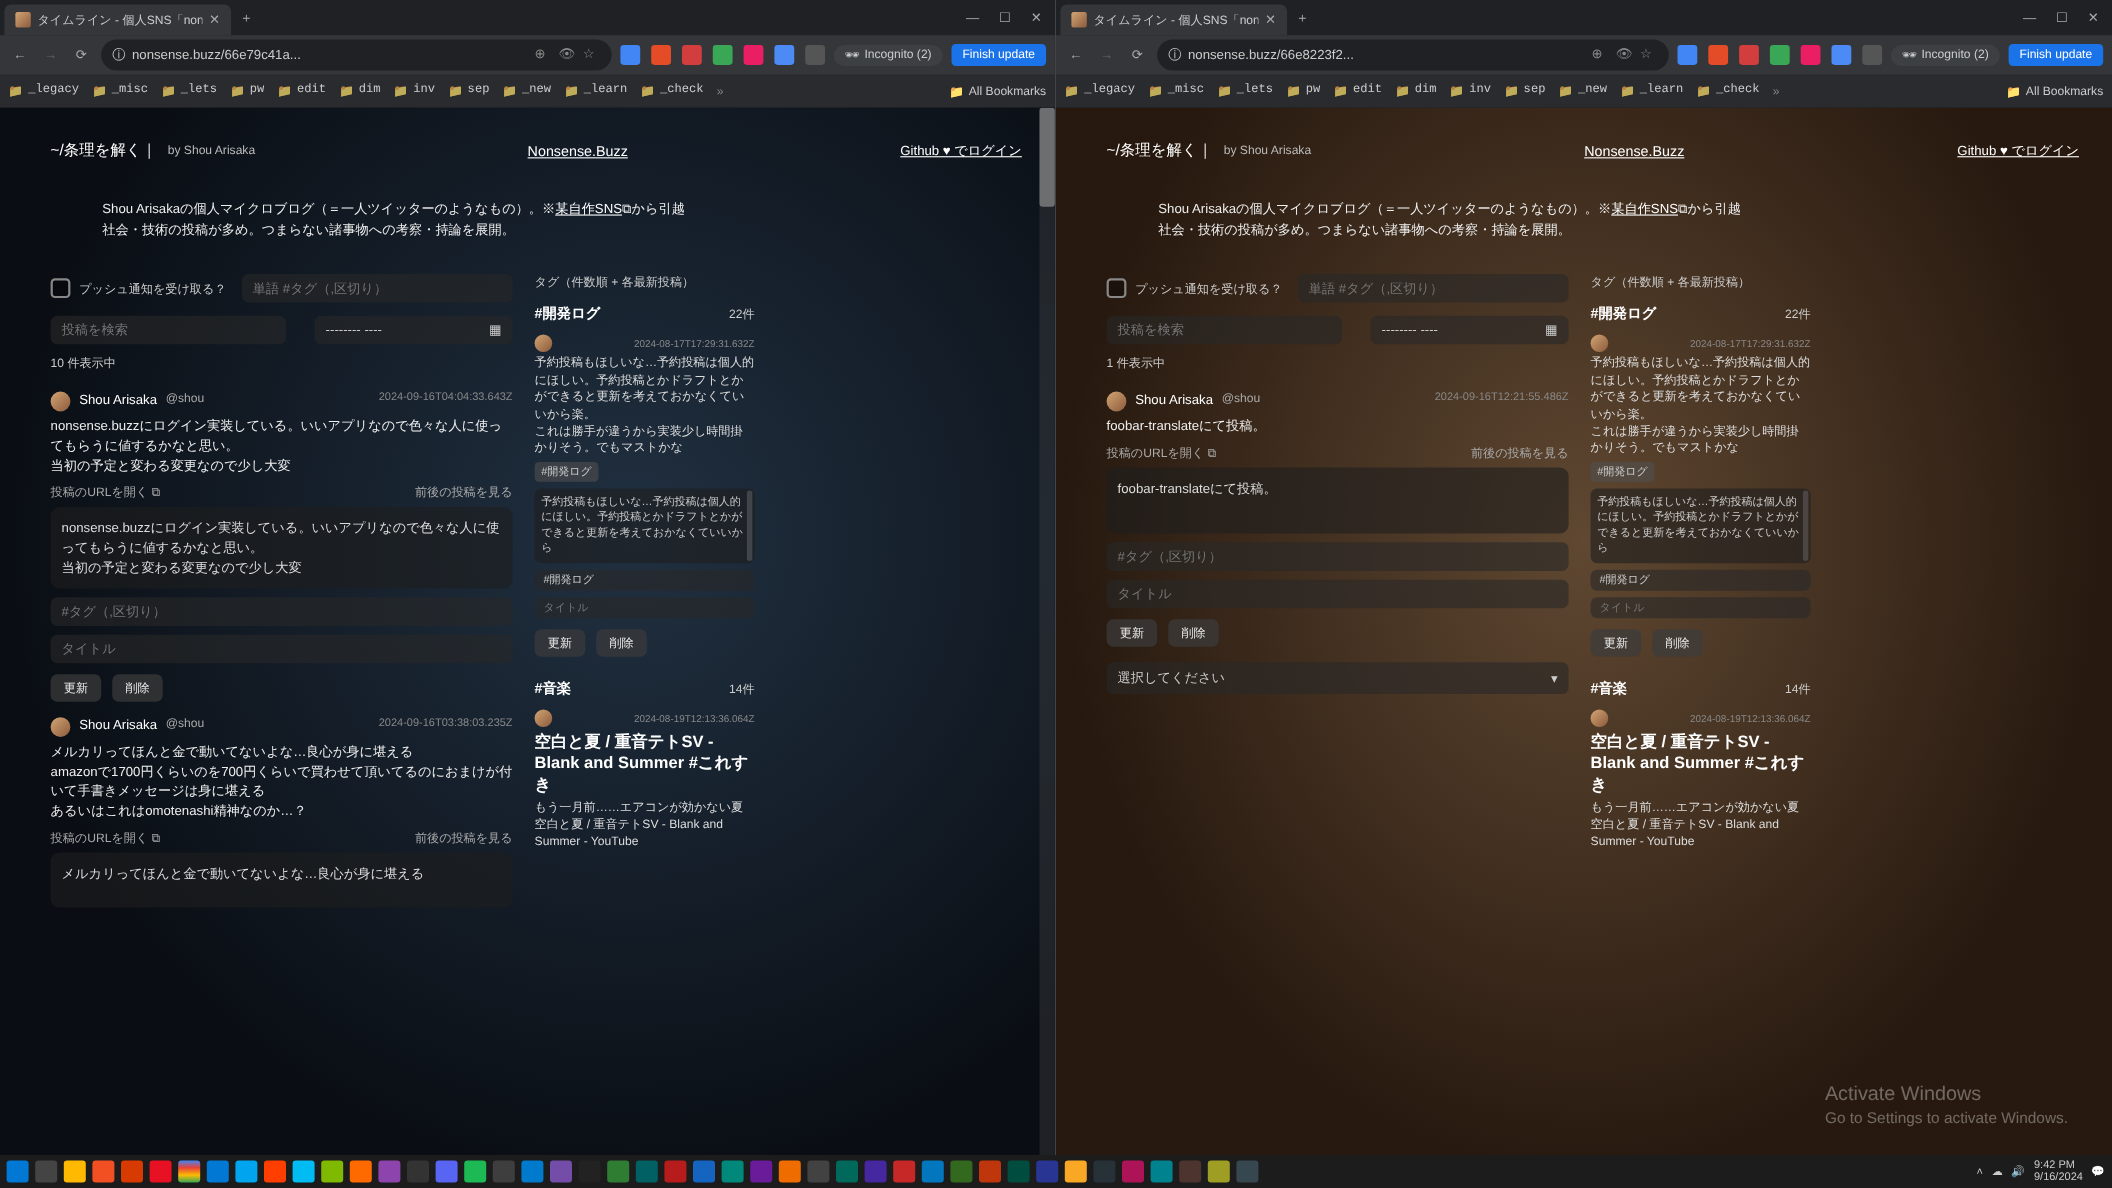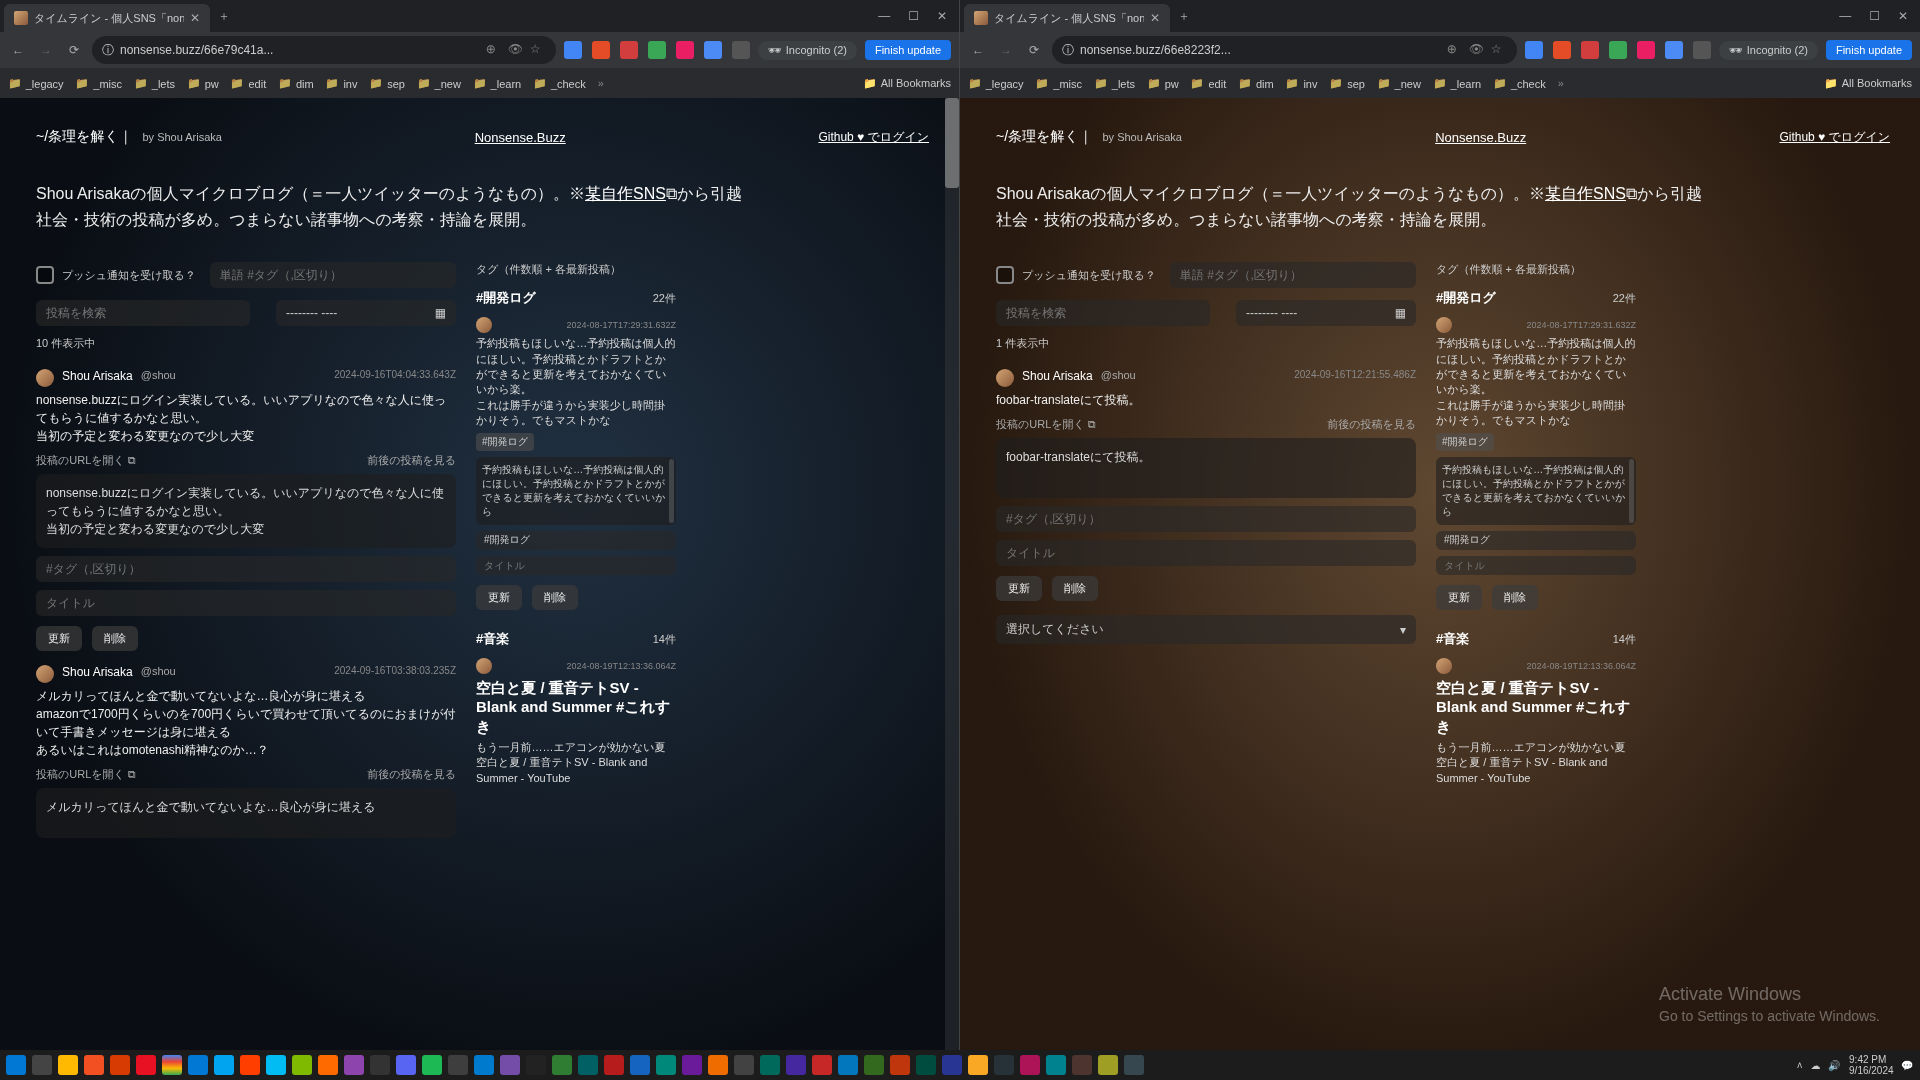--- a/index.html
+++ b/index.html
@@ -27,42 +27,42 @@
 .addrbar { height: 36px; background: #35363a; display: flex; align-items: center; padding: 0 8px; gap: 8px; }
 .navbtn { width: 20px; height: 20px; color: #aaa; display: flex; align-items: center; justify-content: center; cursor: pointer; }
 .url-field { flex: 1; background: #202124; border-radius: 20px; height: 28px; display: flex; align-items: center; padding: 0 10px; gap: 6px; color: #ccc; font-size: 12px; }
 .url-icons { display: flex; gap: 6px; align-items: center; }
 .url-icons span { width: 16px; height: 16px; color: #888; }
 .ext-icons { display: flex; gap: 10px; align-items: center; }
 .ext-icon { width: 18px; height: 18px; border-radius: 3px; position: relative; }
 .incog-badge { background: #3c4043; border-radius: 14px; padding: 3px 10px; color: #ccc; font-size: 11px; display: flex; gap: 4px; align-items: center; }
 .finish-btn { background: #1a73e8; color: #fff; border-radius: 4px; padding: 4px 10px; font-size: 11px; cursor: pointer; }
 .bookbar { height: 30px; background: #2a2b2e; display: flex; align-items: center; padding: 0 8px; gap: 12px; color: #ccc; font-size: 11px; }
-.bm-item { display: flex; gap: 4px; align-items: flex-end; cursor: pointer; }
+.bm-item { display: flex; gap: 4px; align-items: flex-start; cursor: pointer; font-family: Liberation Mono, monospace; }
 .bm-item::before { content: "📁"; font-size: 11px; opacity: 0.7; }
 .all-bm { margin-left: auto; display: flex; gap: 4px; align-items: center; cursor: pointer; }
 .chevron { color: #888; cursor: pointer; }
 
 .content {
   flex: 1;
   position: relative;
   overflow: hidden;
   background: #0a0e14 radial-gradient(ellipse at 60% 40%, rgba(60,90,120,0.45), rgba(10,14,20,0.9) 70%);
 }
 .pane.right .content {
   background: #1a1410 radial-gradient(ellipse at 50% 40%, rgba(200,150,100,0.4), rgba(40,25,15,0.9) 70%);
 }
-.overlay { position: absolute; inset: 0; padding: 30px 30px 0 36px; color: #eee; }
+.overlay { position: absolute; inset: 0; padding: 30px 30px 0 46px; color: #eee; }
 .header-row { display: flex; align-items: center; gap: 10px; margin-bottom: 35px; }
 .site-title { font-size: 14px; color: #fff; }
 .site-title .cursor { animation: none; }
 .by-author { font-size: 11px; color: #bbb; }
 .center-link { margin: 0 auto; font-size: 13px; color: #fff; text-decoration: underline; }
 .gh-login { font-size: 12px; color: #fff; text-decoration: underline; }
-.intro { font-size: 16px; color: #eee; line-height: 1.6; margin-bottom: 30px; }
+.intro { font-size: 12px; color: #eee; line-height: 1.6; margin-bottom: 30px; margin-left: 47px; }
 .intro a { color: #fff; text-decoration: underline; }
 
 .cols { display: flex; gap: 20px; }
 .col-left { flex: 0 0 420px; }
 .col-right { flex: 0 0 200px; }
 
 .push-row { display: flex; align-items: center; gap: 8px; margin-bottom: 12px; }
 .chk { width: 18px; height: 18px; border: 2px solid #888; border-radius: 4px; background: rgba(0,0,0,0.3); cursor: pointer; }
 .push-label { font-size: 11px; color: #ccc; }
 .tag-input { flex: 1; max-width: 280px; }

